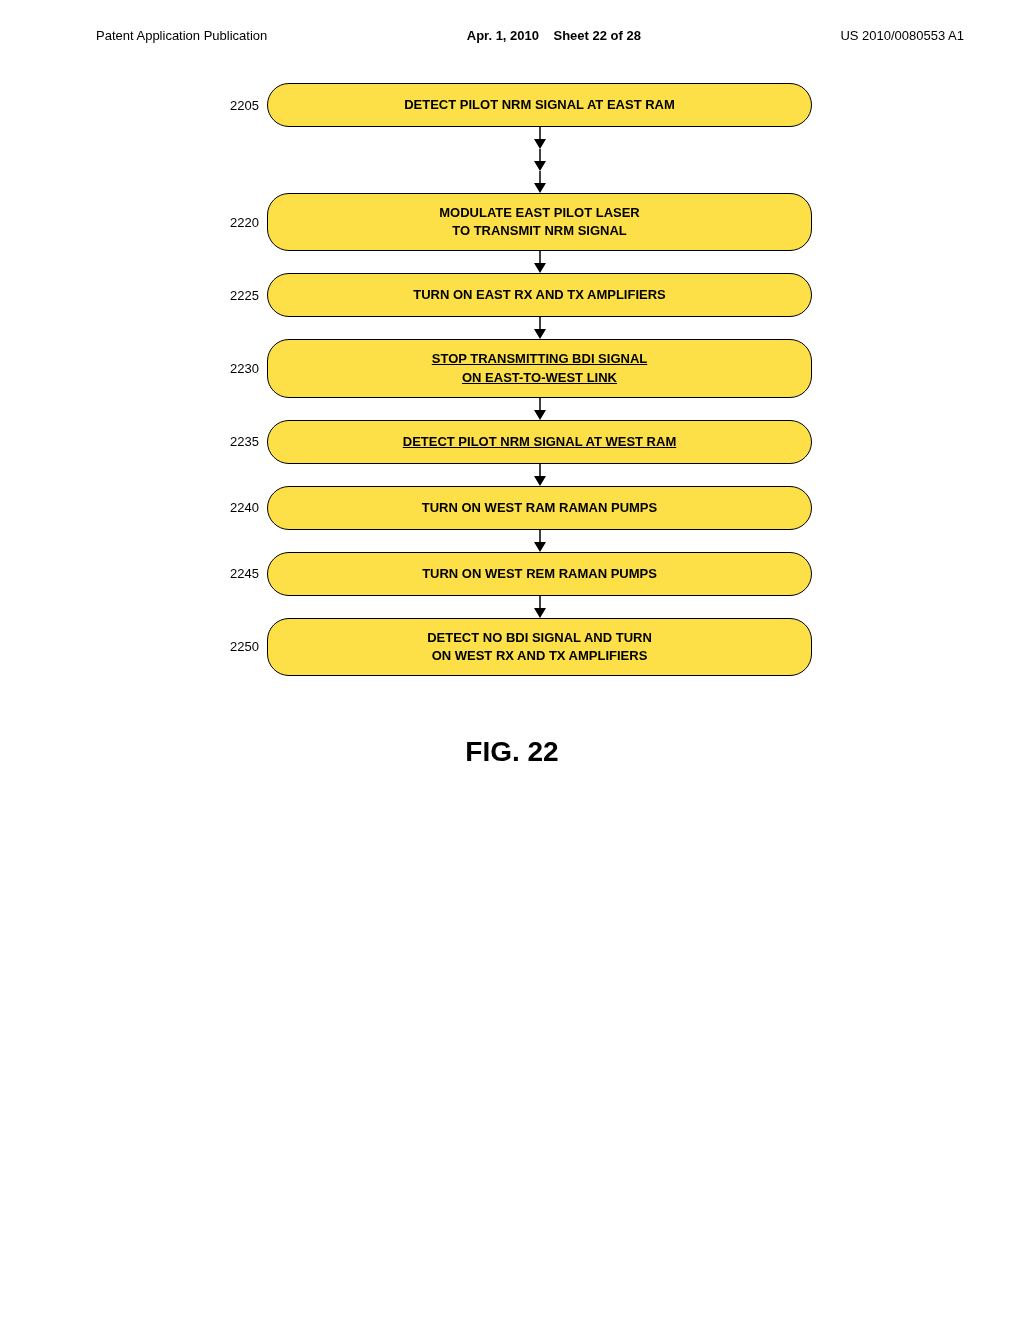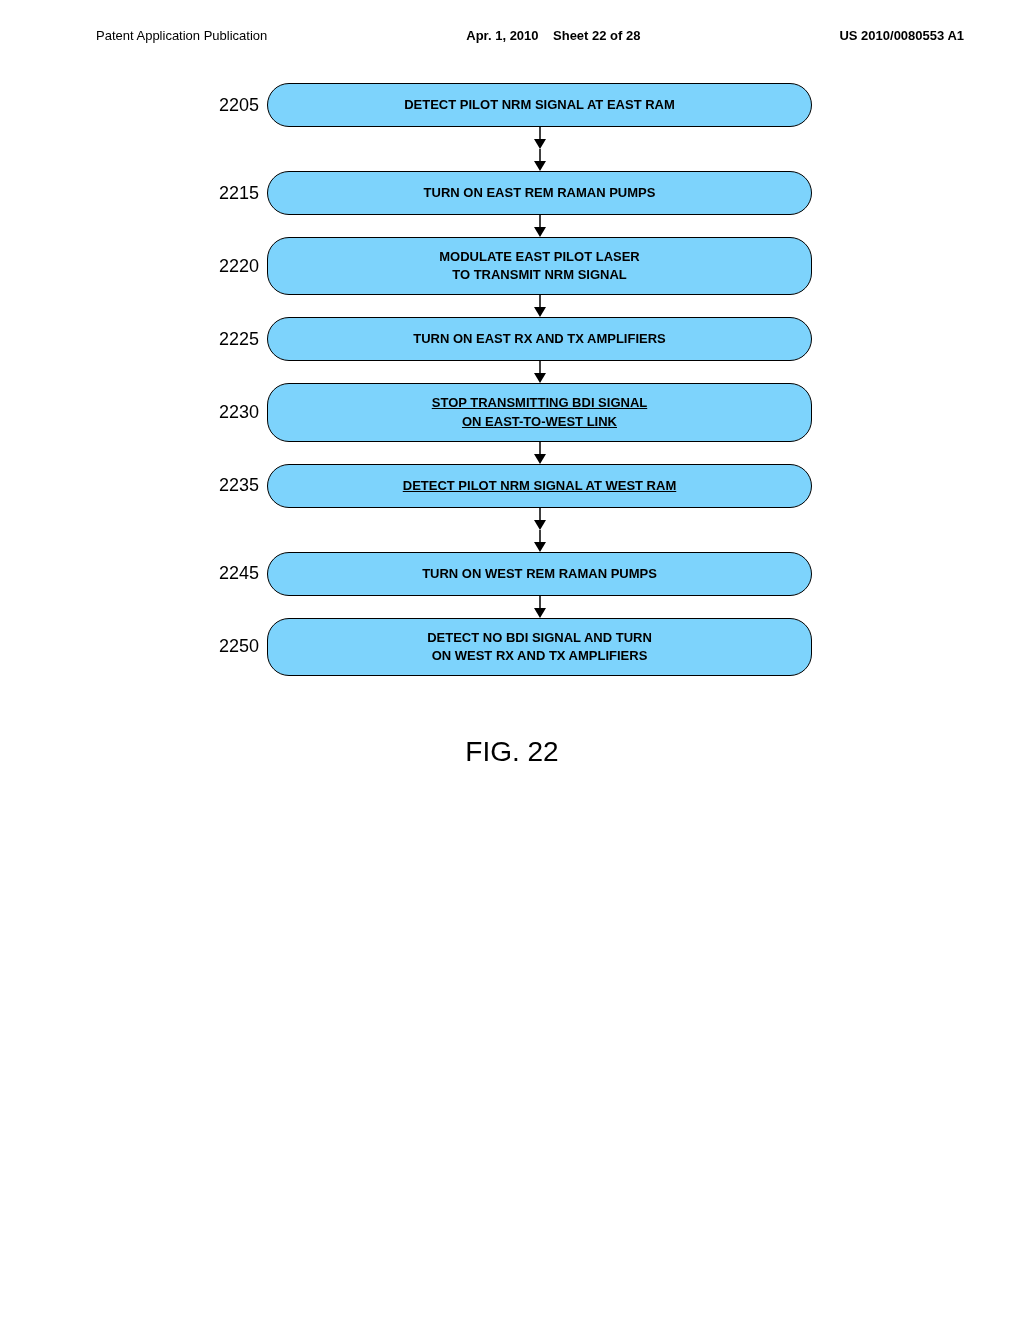--- a/index.html
+++ b/index.html
@@ -24,21 +24,21 @@
     .header-left {
       font-weight: normal;
       margin-left: 36px;
     }
 
     .header-center {
       font-weight: bold;
     }
 
     .header-right {
-      font-weight: bold;
+      font-weight: normal;
       text-align: center;
     }
 
     .diagram-area {
       display: flex;
       flex-direction: column;
       align-items: center;
       padding-top: 40px;
       padding-left: 80px;
       padding-right: 80px;
@@ -54,41 +54,41 @@
 
     .flow-row {
       display: flex;
       align-items: center;
       width: 100%;
       margin-bottom: 0;
       position: relative;
     }
 
     .step-label {
-      font-size: 18px;
+      font-size: 13px;
       color: #000;
       width: 55px;
       text-align: right;
       padding-right: 8px;
       flex-shrink: 0;
       font-family: Arial, Helvetica, sans-serif;
     }
 
     .step-box {
       flex: 1;
       border: 1.5px solid #000;
       border-radius: 22px;
       padding: 10px 20px;
       text-align: center;
       font-size: 13px;
       font-weight: bold;
       color: #000;
       font-family: Arial, Helvetica, sans-serif;
       line-height: 1.4;
-      background: #7dd3fc;
+      background: #fde047;
       min-height: 44px;
       display: flex;
       align-items: center;
       justify-content: center;
     }
 
     .arrow-row {
       display: flex;
       align-items: center;
       width: 100%;
@@ -108,21 +108,21 @@
       justify-content: center;
     }
 
     .arrow-svg {
       display: block;
     }
 
     .figure-label {
       text-align: center;
       font-size: 28px;
-      font-weight: normal;
+      font-weight: bold;
       margin-top: 60px;
       color: #000;
       font-family: Arial, Helvetica, sans-serif;
     }
   </style>
 </head>
 <body>
 
 <div class="page-header">
   <span class="header-left">Patent Application Publication</span>
@@ -151,24 +151,20 @@
       </div>
       <div class="arrow-row">
         <div class="arrow-spacer"></div>
         <div class="arrow-line">
         <svg class="arrow-svg" width="20" height="22" viewBox="0 0 20 22">
           <line x1="10" y1="0" x2="10" y2="14" stroke="#000" stroke-width="1.5"></line>
           <polygon points="10,22 4,12 16,12" fill="#000"></polygon>
         </svg>
       </div>
       </div>
-      <div class="flow-row">
-        <div class="step-label">2215</div>
-        <div class="step-box" style="white-space: nowrap;">TURN ON EAST REM RAMAN PUMPS</div>
-      </div>
       <div class="arrow-row">
         <div class="arrow-spacer"></div>
         <div class="arrow-line">
         <svg class="arrow-svg" width="20" height="22" viewBox="0 0 20 22">
           <line x1="10" y1="0" x2="10" y2="14" stroke="#000" stroke-width="1.5"></line>
           <polygon points="10,22 4,12 16,12" fill="#000"></polygon>
         </svg>
       </div>
       </div>
       <div class="flow-row">
@@ -218,20 +214,24 @@
       </div>
       <div class="arrow-row">
         <div class="arrow-spacer"></div>
         <div class="arrow-line">
         <svg class="arrow-svg" width="20" height="22" viewBox="0 0 20 22">
           <line x1="10" y1="0" x2="10" y2="14" stroke="#000" stroke-width="1.5"></line>
           <polygon points="10,22 4,12 16,12" fill="#000"></polygon>
         </svg>
       </div>
       </div>
+      <div class="flow-row">
+        <div class="step-label">2240</div>
+        <div class="step-box" style="white-space: nowrap;">TURN ON WEST RAM RAMAN PUMPS</div>
+      </div>
       <div class="arrow-row">
         <div class="arrow-spacer"></div>
         <div class="arrow-line">
         <svg class="arrow-svg" width="20" height="22" viewBox="0 0 20 22">
           <line x1="10" y1="0" x2="10" y2="14" stroke="#000" stroke-width="1.5"></line>
           <polygon points="10,22 4,12 16,12" fill="#000"></polygon>
         </svg>
       </div>
       </div>
       <div class="flow-row">

